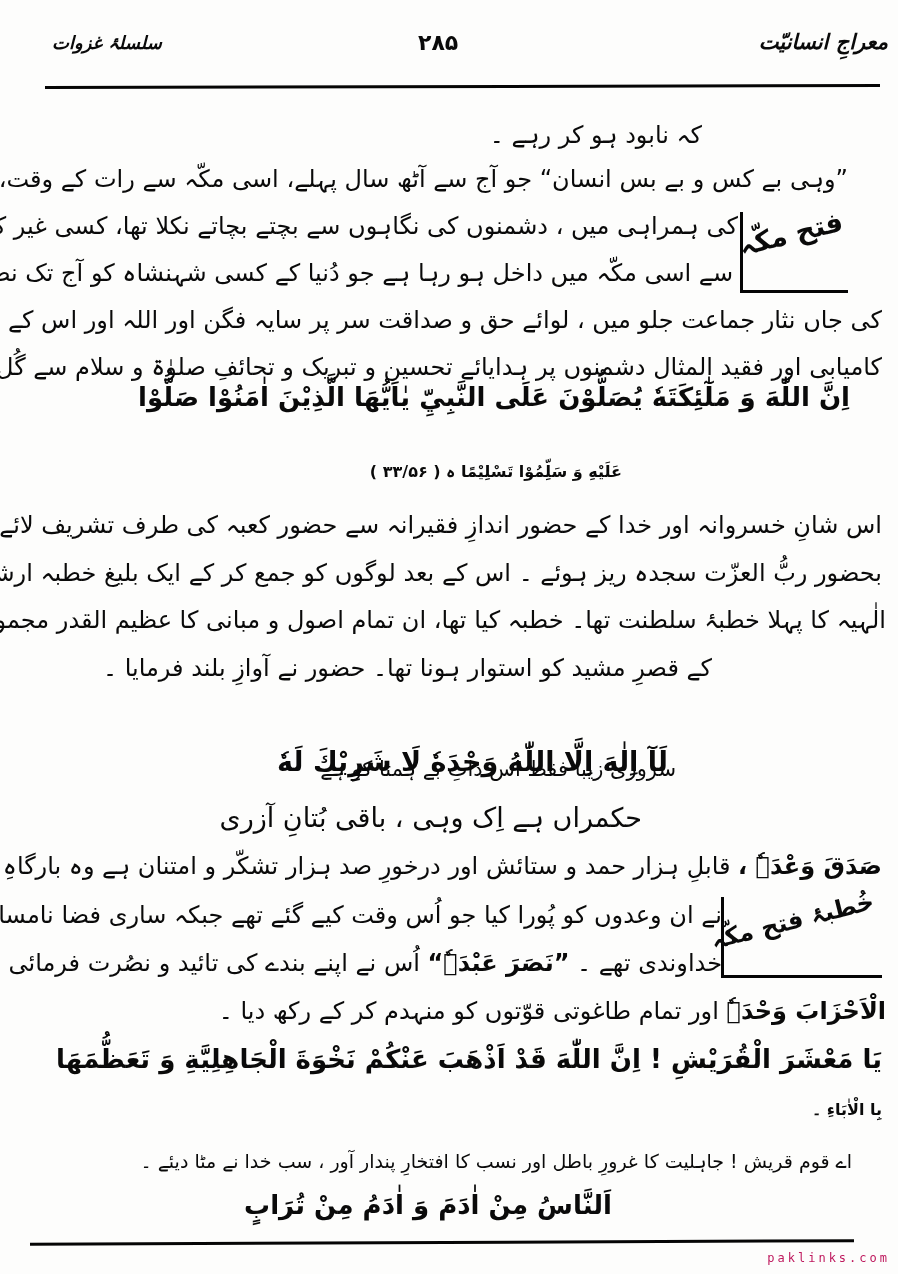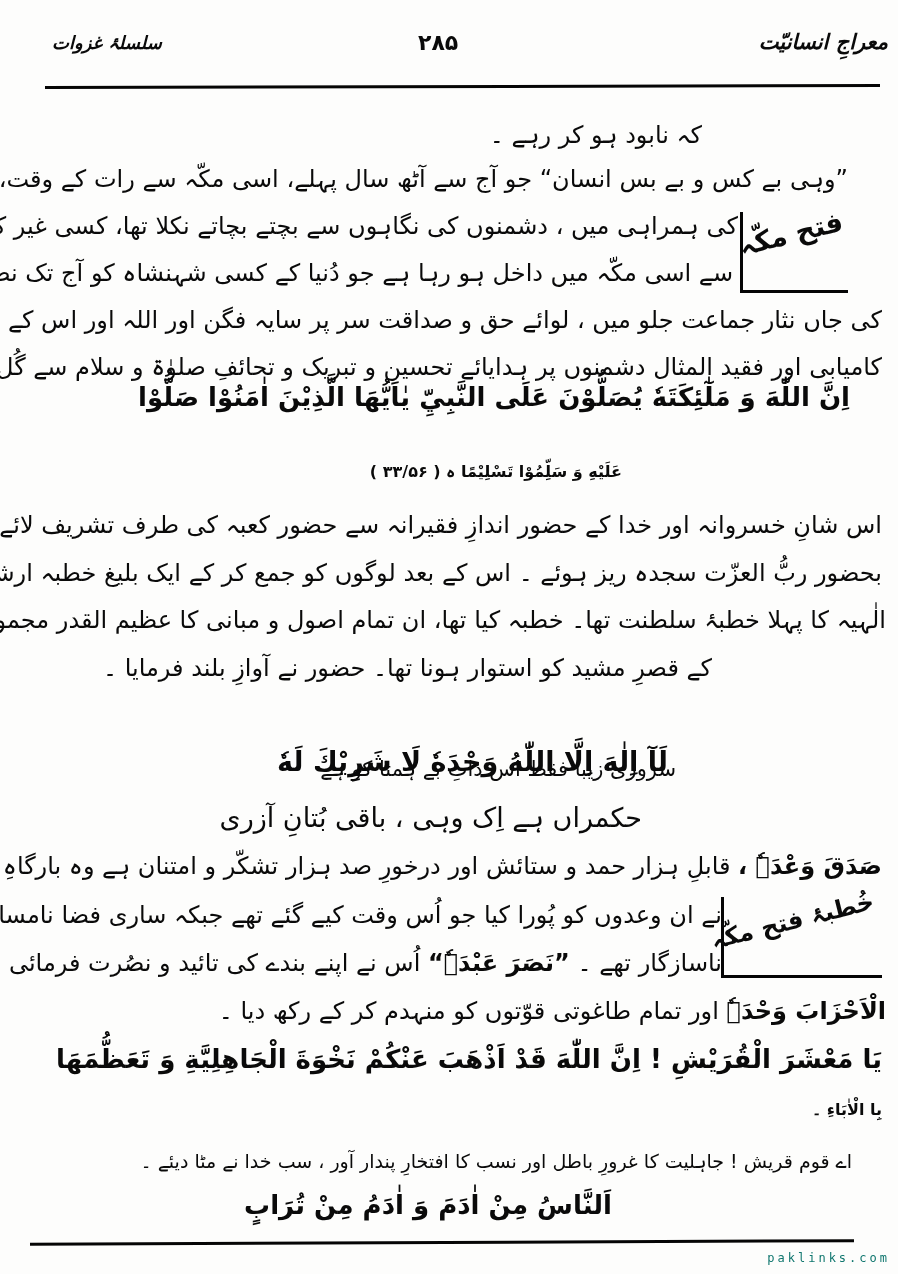--- a/index.html
+++ b/index.html
@@ -39,21 +39,21 @@
     transform:rotate(-14deg);
     transform-origin:center;
   }
   .label-1{top:212px;right:50px;width:105px;height:78px;}
   .label-1 .cal{font-size:27px;margin:6px 4px 0 0;}
   .label-2{top:897px;right:16px;width:158px;height:78px;}
   .label-2 .cal{font-size:24px;margin:10px 6px 0 0;}
   .watermark{
     direction:ltr;
     font-family:"DejaVu Sans Mono",monospace;
-    font-size:12px;letter-spacing:3px;color:#0f766e;
+    font-size:12px;letter-spacing:3px;color:#be185d;
   }
 </style>
 </head>
 <body>
 
 <div class="page">
 
   <div class="abs hdr hdr-right">معراجِ انسانیّت</div>
   <div class="abs hdr hdr-center">۲۸۵</div>
   <div class="abs hdr hdr-left">سلسلۂ غزوات</div>
@@ -83,21 +83,21 @@
 
   <div class="abs u" style="top:752px;right:222px;font-size:21px;">سروری زیبا فقط اس ذاتِ بے ہمتا کو ہے</div>
   <div class="abs u" style="top:801px;right:256px;font-size:27px;">حکمراں ہے اِک وہی ، باقی بُتانِ آزری</div>
 
   <div class="abs u" style="top:849px;right:16px;">
     <span class="ar-inline">صَدَقَ وَعْدَہٗ ،</span>
     <span>قابلِ ہزار حمد و ستائش اور درخورِ صد ہزار تشکّر و امتنان ہے وہ بارگاہِ صمدیّت جس</span>
   </div>
   <div class="abs u" style="top:898px;right:176px;">نے ان وعدوں کو پُورا کیا جو اُس وقت کیے گئے تھے جبکہ ساری فضا نامساعد اور حالات</div>
   <div class="abs u" style="top:946px;right:176px;">
-    <span>ناسازگار تھے ۔</span>
+    <span>خداوندی تھے ۔</span>
     <span class="ar-inline">”نَصَرَ عَبْدَہٗ“</span>
     <span>اُس نے اپنے بندے کی تائید و نصُرت فرمائی ۔</span>
     <span class="ar-inline">ھَزَمَ</span>
   </div>
 
   <div class="margin-label label-2">
     <span class="cal">خُطبۂ فتح مکّہ</span>
   </div>
 
   <div class="abs u" style="top:994px;right:12px;">

